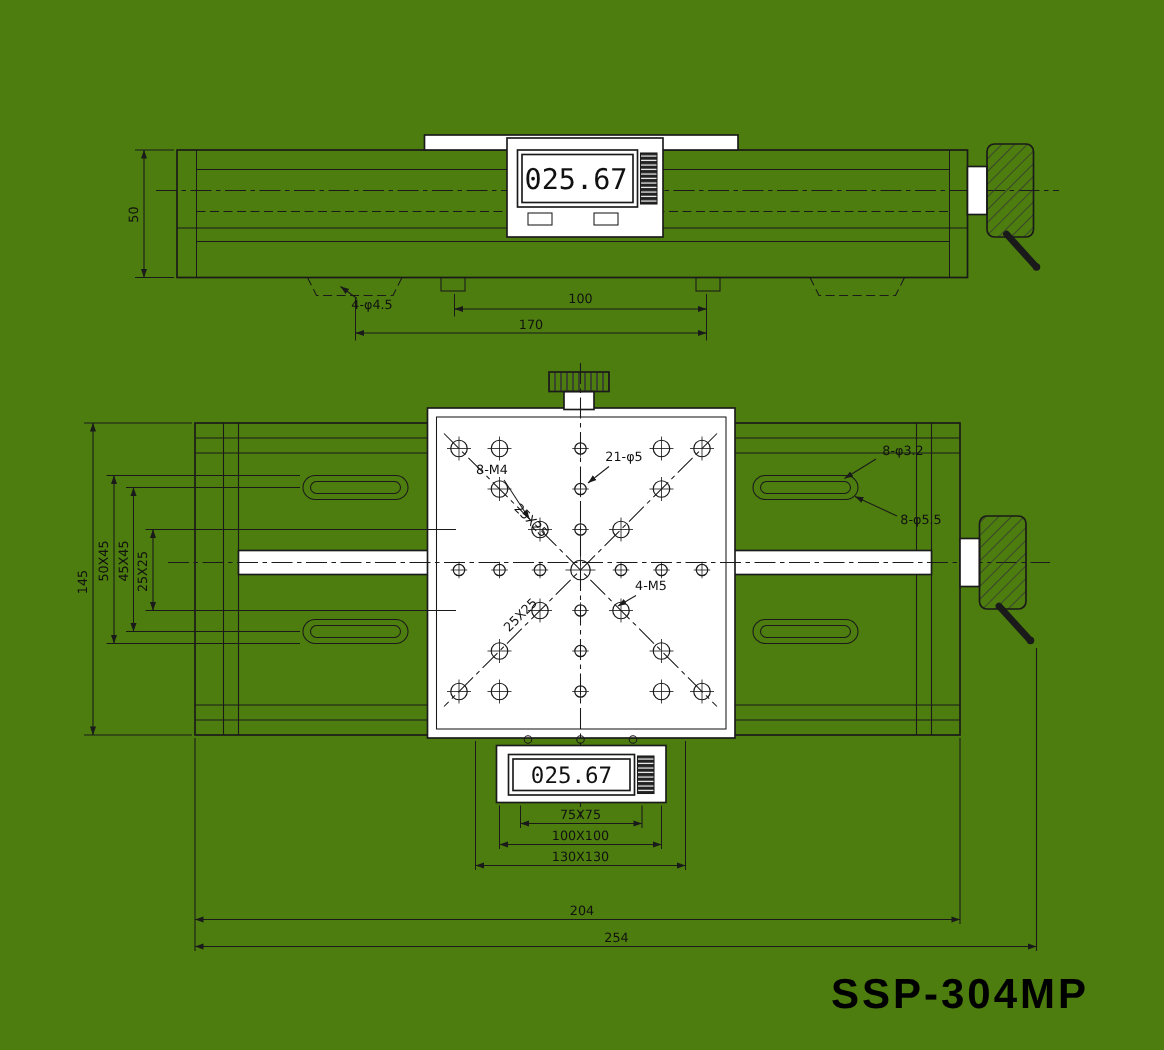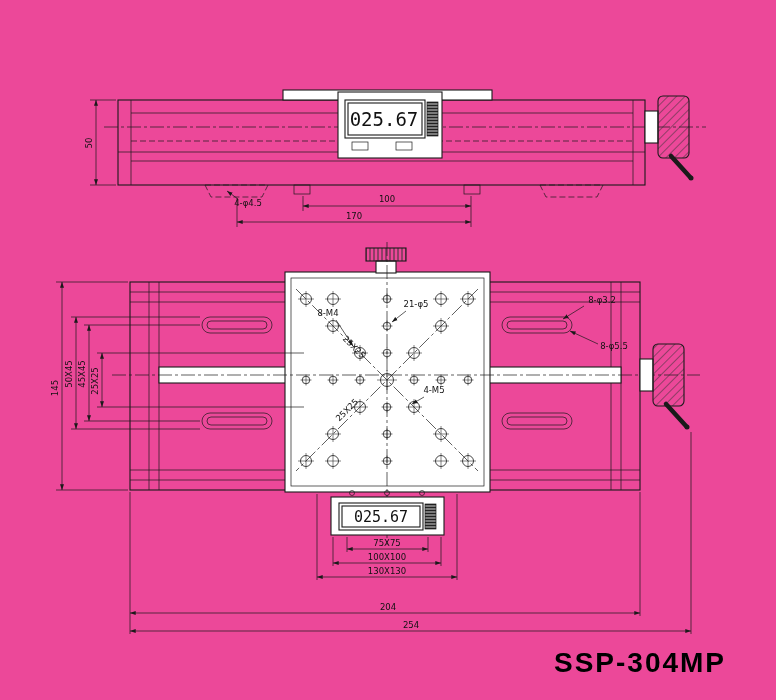--- a/index.html
+++ b/index.html
@@ -1,16 +1,16 @@
 <!DOCTYPE html>
 <html><head>
 <meta charset="utf-8">
 <style>
   html,body{margin:0;padding:0;background:#fff;}
-  .frame{width:776px;height:700px;position:relative;background:#ec4899;overflow:hidden;}
+  .frame{width:776px;height:700px;position:relative;background:#4d7c0f;overflow:hidden;}
   svg{display:block;}
   .s{stroke:#1a1a1a;stroke-width:1.1;fill:none;}
   .sf{stroke:#1a1a1a;stroke-width:1.1;fill:#fff;}
   .thin{stroke:#1a1a1a;stroke-width:.7;fill:none;}
   .dash{stroke-dasharray:6 3;}
   .cl{stroke:#1a1a1a;stroke-width:.7;fill:none;stroke-dasharray:14 3 3 3;}
   .dim{stroke:#1a1a1a;stroke-width:.7;fill:none;}
   text{font-family:"DejaVu Sans",sans-serif;fill:#111;}
   .lbl{font-size:8.5px;}
   .lcd{font-family:"DejaVu Sans Mono",monospace;}

